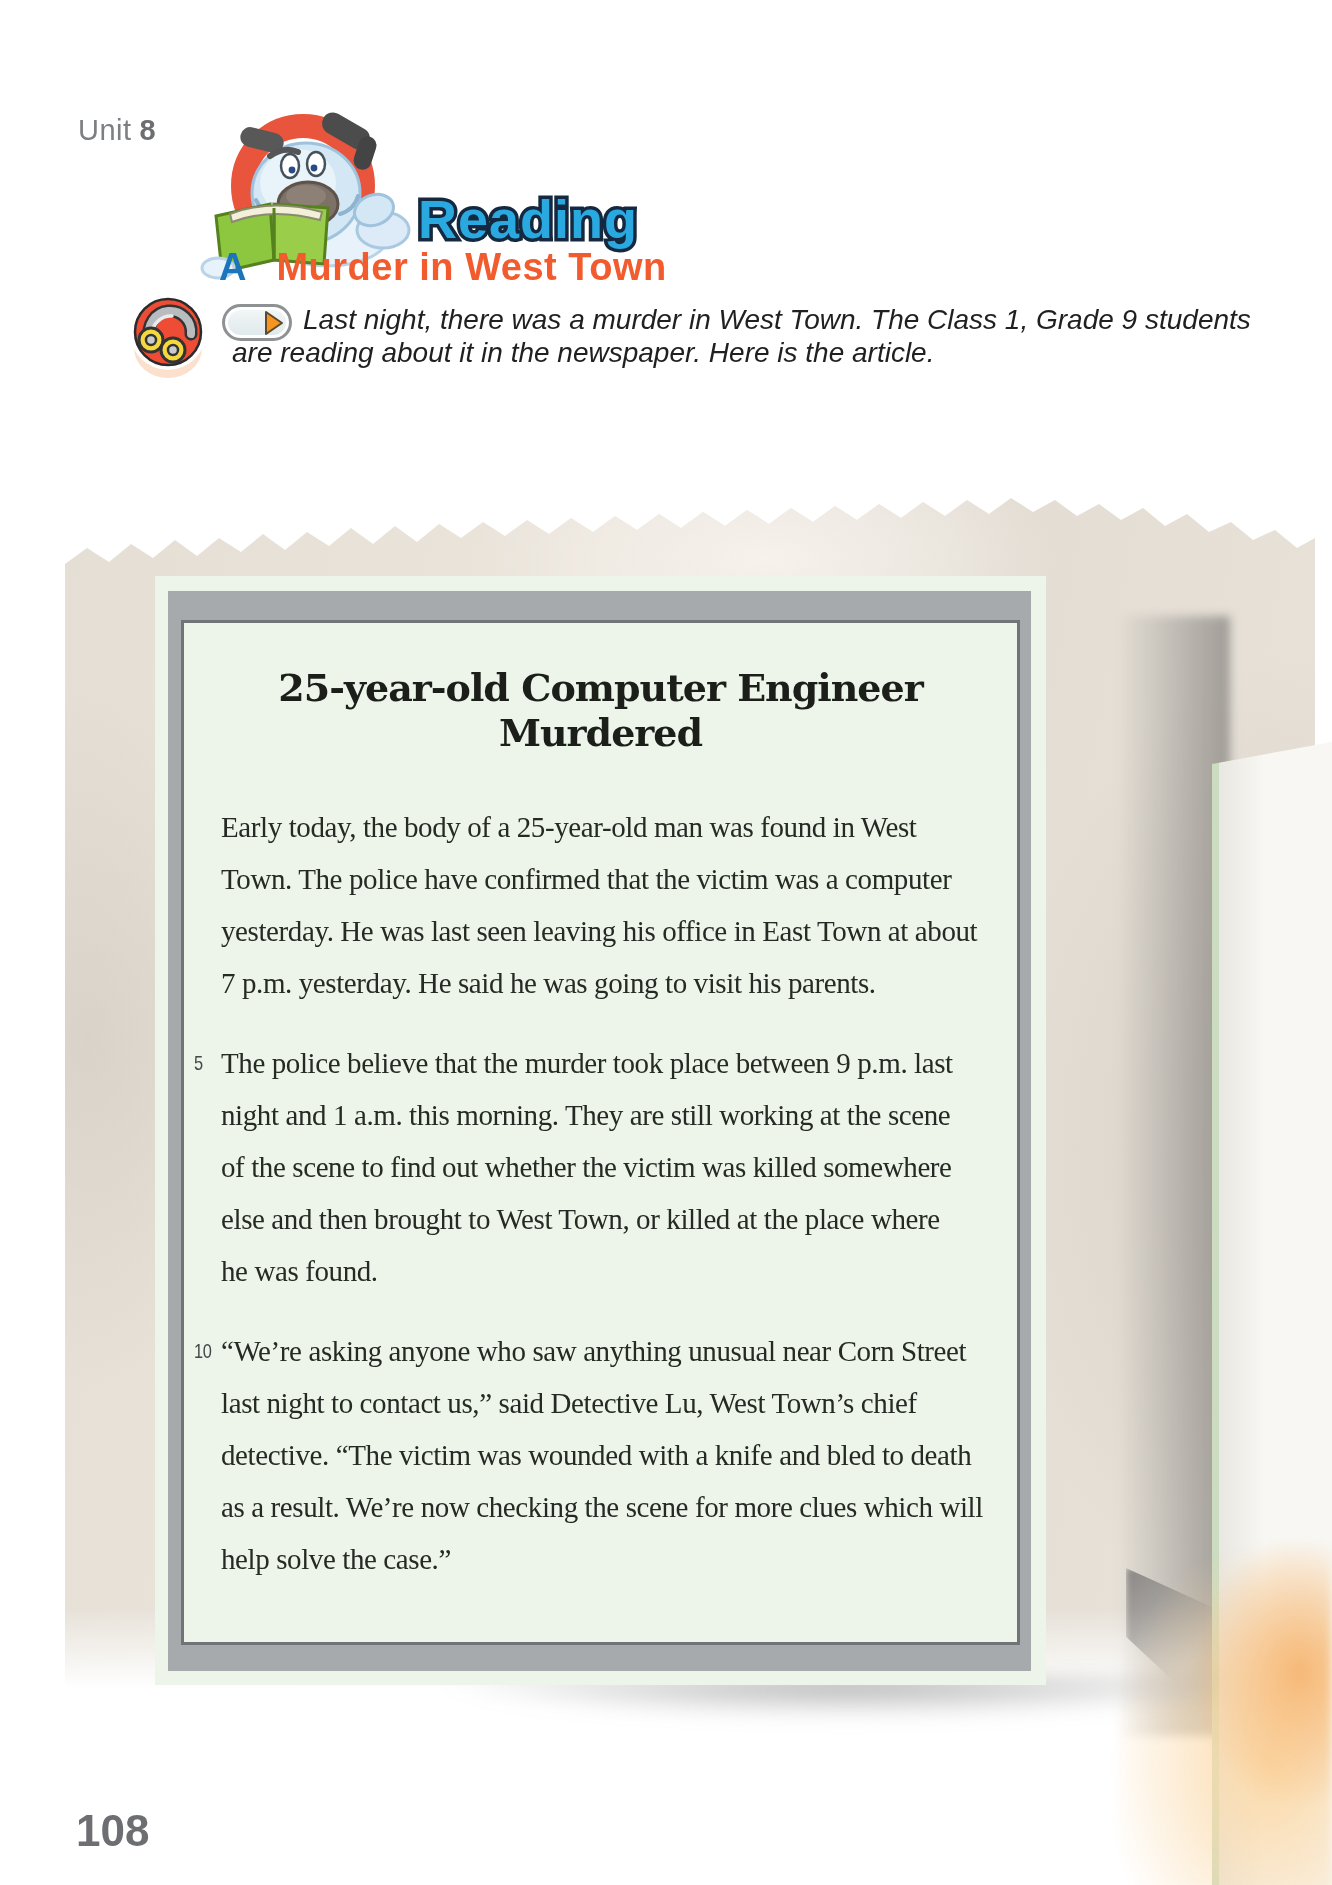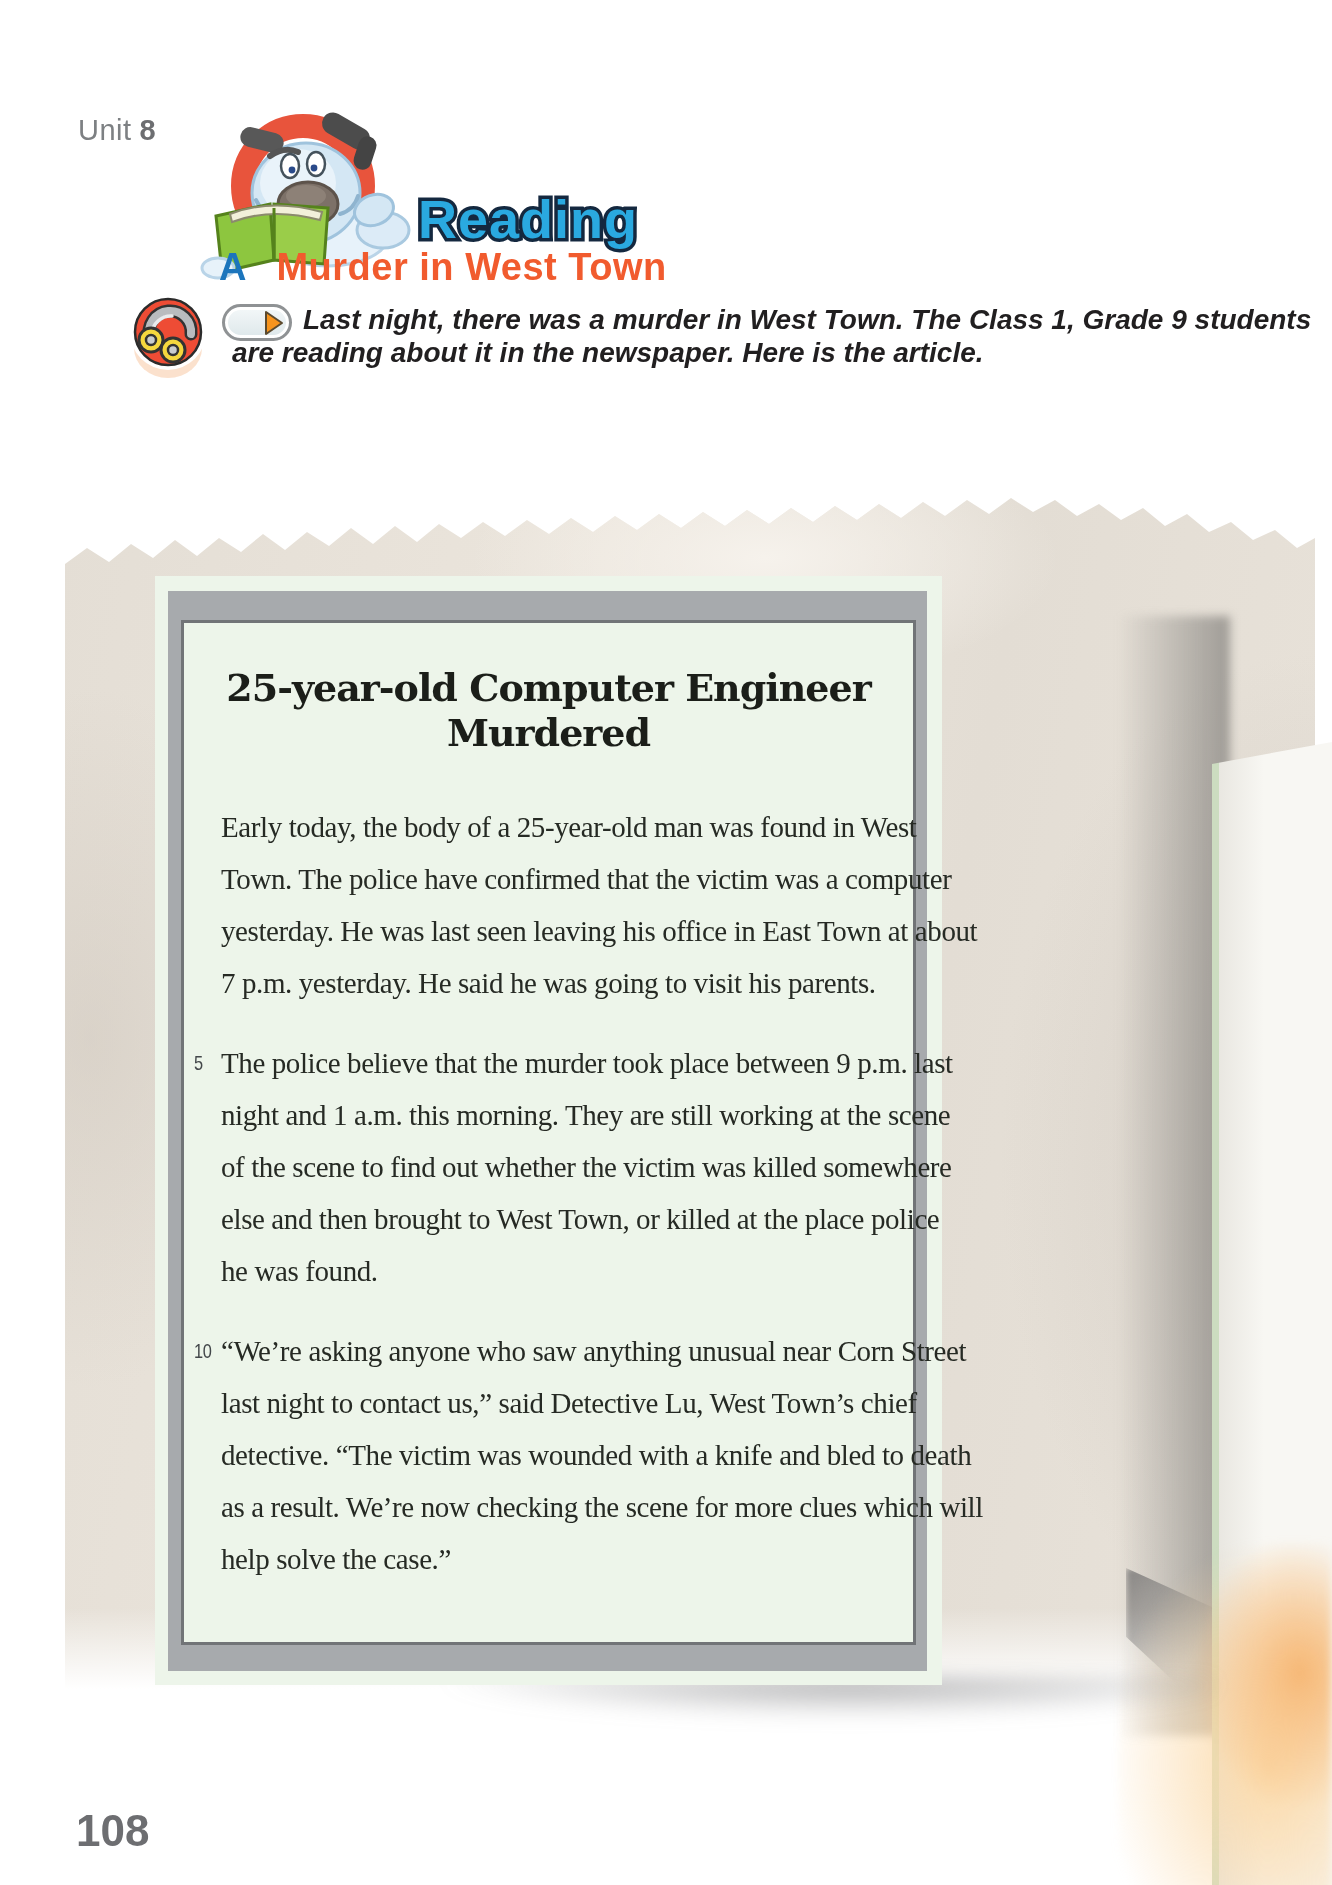--- a/index.html
+++ b/index.html
@@ -16,21 +16,21 @@
   .lesson-heading{position:absolute;left:219px;top:218px;display:flex;align-items:baseline;}
   .part-letter{font-size:38px;font-weight:bold;color:#1c75bc;}
   .part-title{font-size:38px;font-weight:bold;color:#f15b2e;margin-left:30px;letter-spacing:.5px;}
 
   
   .audio-svg{position:absolute;left:124px;top:262px;}
   .play-pill{position:absolute;left:222px;top:276px;width:70px;height:37px;border-radius:19px;
              background:linear-gradient(#f4f8f9,#dde7ea);border:3px solid #8f9294;box-sizing:border-box;
              box-shadow:inset 0 0 0 3px #ffffff;}
   .play-pill svg{position:absolute;right:3px;top:3px;}
-  .intro-line{position:absolute;font-size:28px;font-style:italic;color:#211f20;white-space:nowrap;font-weight:bold;}
+  .intro-line{position:absolute;font-size:28px;font-style:italic;color:#211f20;white-space:nowrap;}
   .intro-line.l1{left:303px;top:276px;}
   .intro-line.l2{left:232px;top:309px;}
 
   
   .paper{position:absolute;left:65px;top:470px;width:1250px;height:1200px;
     background:
       radial-gradient(ellipse 420px 180px at 56% 5%,#f6f2ec,rgba(246,242,236,0) 70%),
       radial-gradient(ellipse 300px 500px at 2% 45%,rgba(208,200,190,.55),rgba(208,200,190,0) 70%),
       radial-gradient(ellipse 420px 700px at 99% 55%,rgba(201,194,186,.6),rgba(201,194,186,0) 72%),
       linear-gradient(100deg,#e4ded5,#ebe5dc 38%,#e3ddd4 66%,#e9e3da);
@@ -59,21 +59,21 @@
   .orange-glow{position:absolute;left:1118px;top:1515px;width:214px;height:370px;
     background:
       radial-gradient(ellipse 150px 190px at 85% 35%,#f6b876,rgba(246,184,118,0) 72%),
       radial-gradient(ellipse 220px 300px at 70% 60%,#fbd9a8,rgba(251,217,168,0) 75%);
     filter:blur(4px);}
 
   
   .panel-shadow{position:absolute;left:255px;top:1650px;width:960px;height:105px;
     background:radial-gradient(ellipse 60% 55% at 62% 0%,rgba(105,105,108,.55),rgba(105,105,108,0) 72%);
     filter:blur(9px);}
-  .mint-panel{position:absolute;left:155px;top:548px;width:787px;height:1109px;background:#edf5ea;}
+  .mint-panel{position:absolute;left:155px;top:548px;width:891px;height:1109px;background:#edf5ea;}
   .frame{position:absolute;left:13px;top:15px;right:15px;bottom:14px;
     border-style:solid;border-color:#a7aaad;border-width:29px 11px 26px 13px;}
   .inner{width:100%;height:100%;box-sizing:border-box;border:3px solid #717477;background:#edf5ea;
     padding:42px 6px 0 37px;}
   .article-title{margin:0;text-align:center;font-family:"DejaVu Serif","Liberation Serif",serif;
     font-weight:bold;font-size:38px;color:#1b1e19;letter-spacing:-1px;
     margin-left:-31px; }
   .article-body{margin-top:46px;font-family:"Liberation Serif",serif;font-size:29px;
     color:#262a24;letter-spacing:-.4px;}
   .para{position:relative;}
@@ -182,21 +182,21 @@
             <div class="bline">Town. The police have confirmed that the victim was a computer</div>
             <div class="bline">yesterday. He was last seen leaving his office in East Town at about</div>
             <div class="bline">7 p.m. yesterday. He said he was going to visit his parents.</div>
           </div>
 
           <div class="para">
             <span class="lnum">5</span>
             <div class="bline">The police believe that the murder took place between 9 p.m. last</div>
             <div class="bline">night and 1 a.m. this morning. They are still working at the scene</div>
             <div class="bline">of the scene to find out whether the victim was killed somewhere</div>
-            <div class="bline">else and then brought to West Town, or killed at the place police</div>
+            <div class="bline">else and then brought to West Town, or killed at the place where</div>
             <div class="bline">he was found.</div>
           </div>
 
           <div class="para">
             <span class="lnum">10</span>
             <div class="bline">“We’re asking anyone who saw anything unusual near Corn Street</div>
             <div class="bline">last night to contact us,” said Detective Lu, West Town’s chief</div>
             <div class="bline">detective. “The victim was wounded with a knife and bled to death</div>
             <div class="bline">as a result. We’re now checking the scene for more clues which will</div>
             <div class="bline">help solve the case.”</div>

